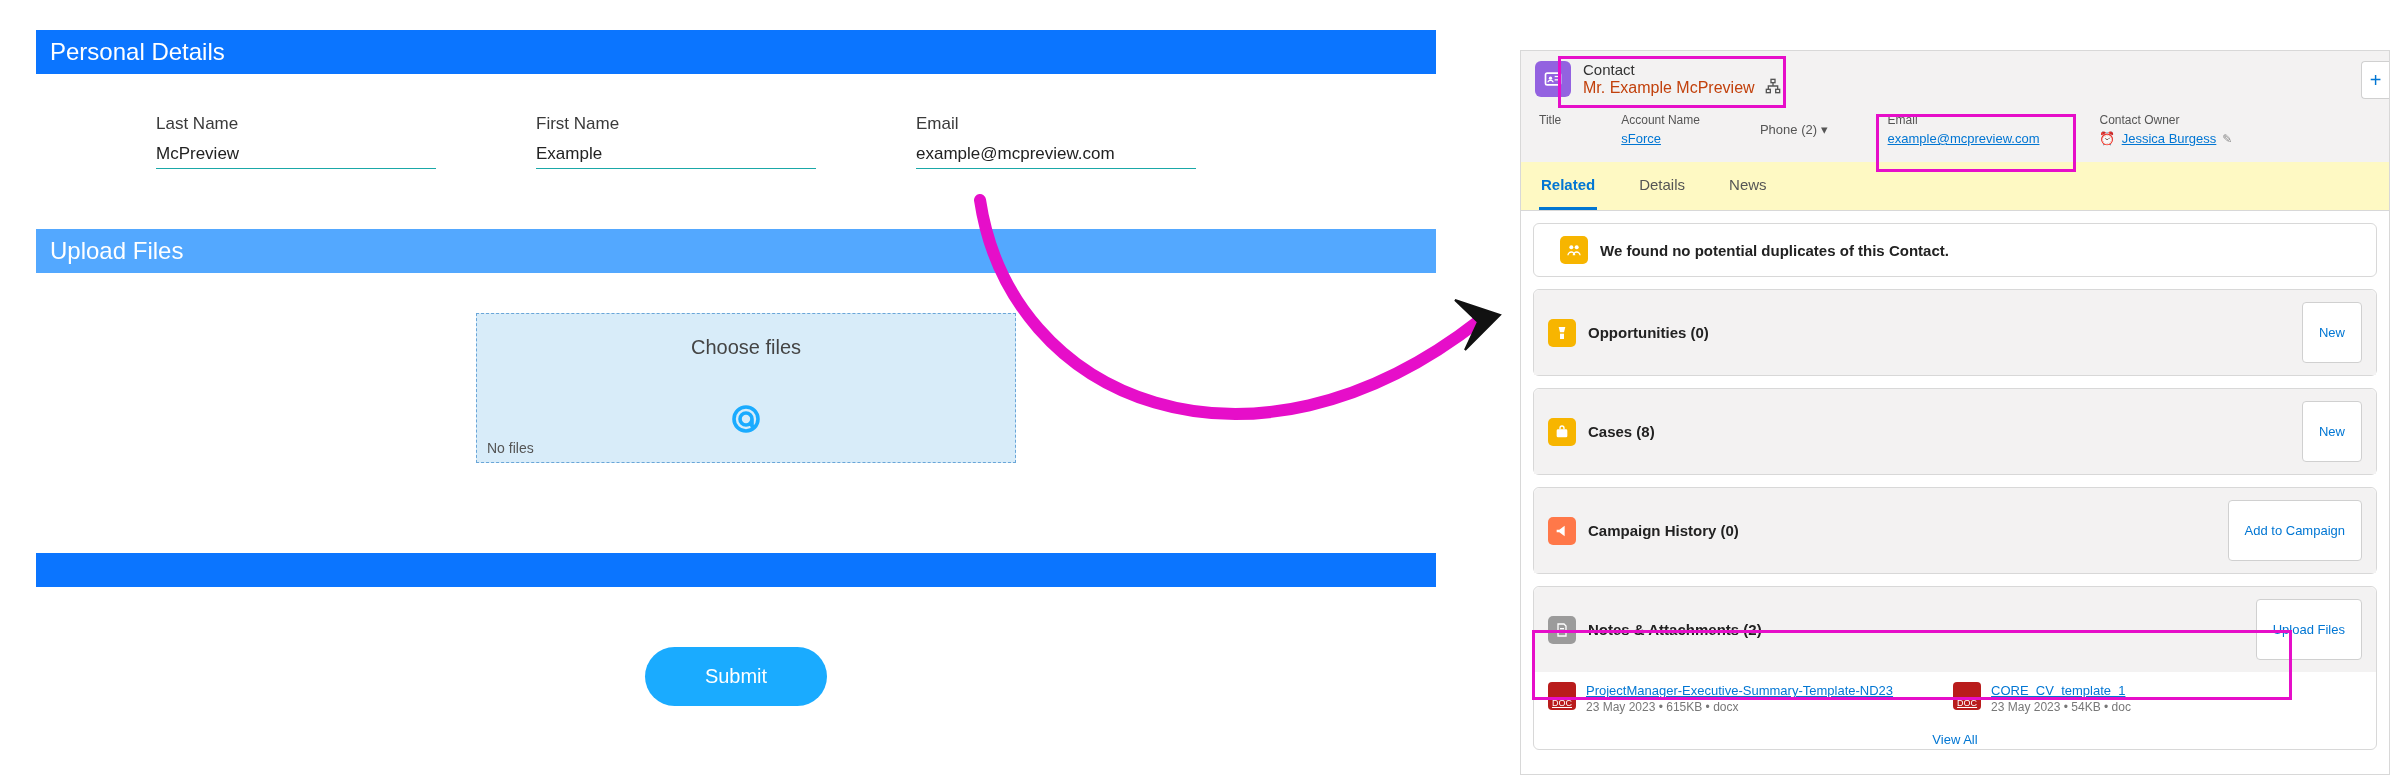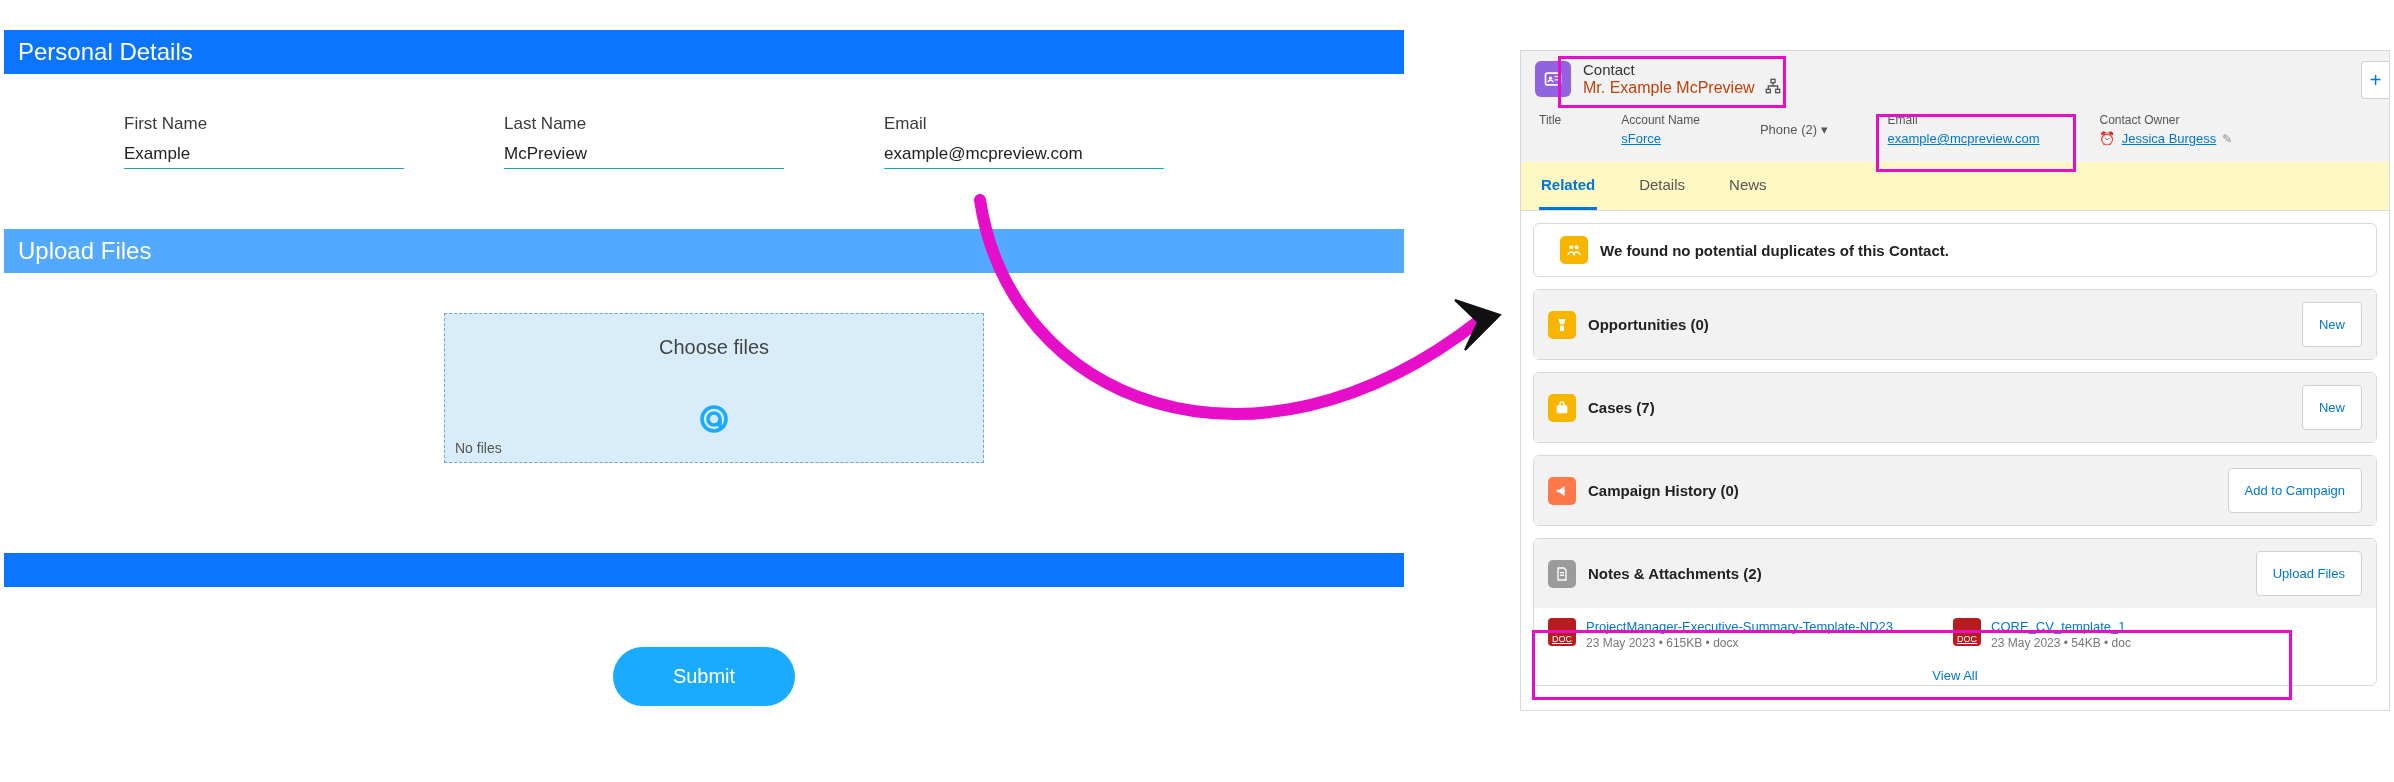--- a/index.html
+++ b/index.html
@@ -7,21 +7,21 @@
     font-family: "Segoe UI", Arial, sans-serif;
     background: #fff;
     width: 2394px;
     height: 782px;
     position: relative;
     overflow: hidden;
   }
   
   .left-panel {
     position: absolute;
-    left: 4px;
+    left: 36px;
     top: 30px;
     width: 1400px;
   }
   .section-header {
     background: #0b75ff;
     color: #fff;
     font-size: 24px;
     font-weight: 400;
     padding: 8px 14px;
     margin-bottom: 40px;
@@ -239,21 +239,21 @@
     align-items: center;
     justify-content: space-between;
     border-radius: 6px 6px 0 0;
   }
   .card-head .left { display: flex; align-items: center; gap: 12px; }
   .card-title { font-weight: 700; color: #222; font-size: 15px; }
   .card-btn {
     background: #fff;
     border: 1px solid #d0d0d0;
     border-radius: 4px;
-    padding: 14px 16px;
+    padding: 22px 16px;
     font-size: 13px;
     color: #0176d3;
     cursor: pointer;
   }
   .attachments-row {
     display: flex;
     padding: 10px 14px 14px 14px;
     gap: 60px;
   }
   .att-item { display: flex; gap: 10px; }
@@ -274,26 +274,26 @@
   .att-meta { color: #777; font-size: 12px; margin-top: 2px; }
   .view-all { text-align:center; color:#0176d3; font-size:13px; padding:4px 0 2px 0;}
 </style>
 </head>
 <body>
 
 <div class="left-panel">
   <div class="section-header">Personal Details</div>
   <div class="fields-row">
     <div class="field">
+      <span class="field-label">Last Name</span>
+      <input class="field-input" value="McPreview" style="">
+    </div>
+    <div class="field">
       <span class="field-label">First Name</span>
       <input class="field-input" value="Example" style="">
-    </div>
-    <div class="field">
-      <span class="field-label">Last Name</span>
-      <input class="field-input" value="McPreview" style="">
     </div>
     <div class="field">
       <span class="field-label">Email</span>
       <input class="field-input" value="example@mcpreview.com" style="">
     </div>
   </div>
 
   <div class="section-header light">Upload Files</div>
 
   <div class="upload-zone">
@@ -411,21 +411,21 @@
 
     <div class="card">
       <div class="card-head">
         <div class="left">
           <div class="badge-icon bi-case">
             <svg width="16" height="16" viewBox="0 0 24 24" fill="#fff">
                 <rect x="4" y="8" width="16" height="12" rx="2"></rect>
                 <path d="M9 8V6a3 3 0 0 1 6 0v2" fill="none" stroke="#fff" stroke-width="2"></path>
               </svg>
           </div>
-          <span class="card-title">Cases (7)</span>
+          <span class="card-title">Cases (8)</span>
         </div>
         <button class="card-btn">New</button>
       </div>
     </div>
 
     <div class="card">
       <div class="card-head">
         <div class="left">
           <div class="badge-icon bi-camp">
             <svg width="16" height="16" viewBox="0 0 24 24" fill="#fff">

